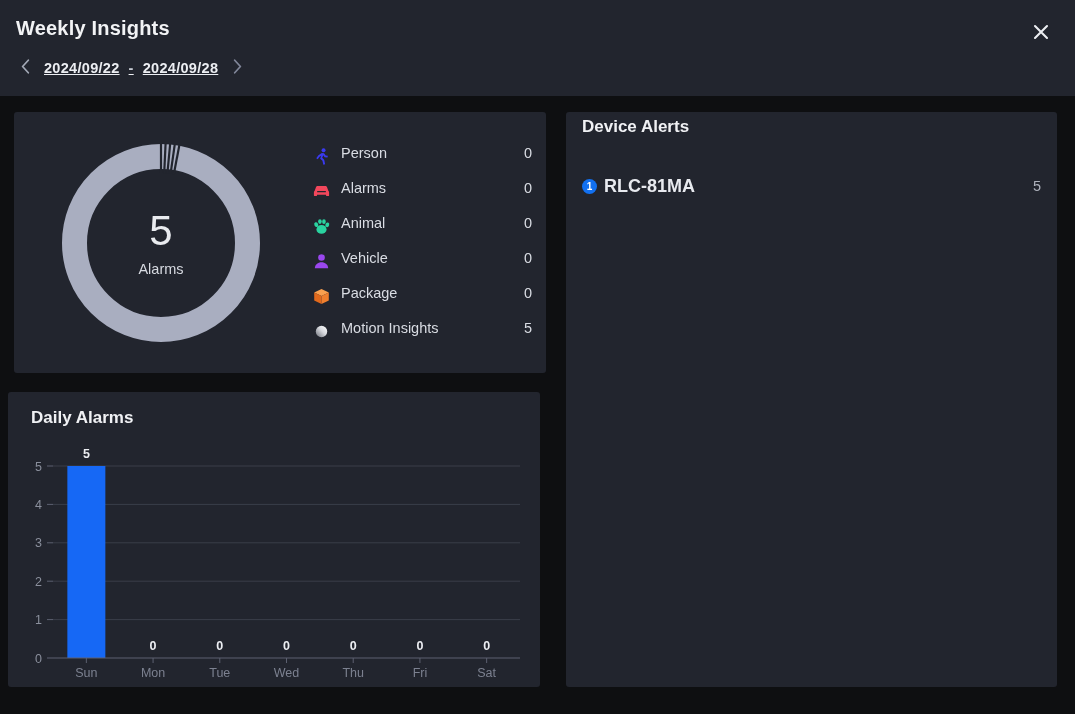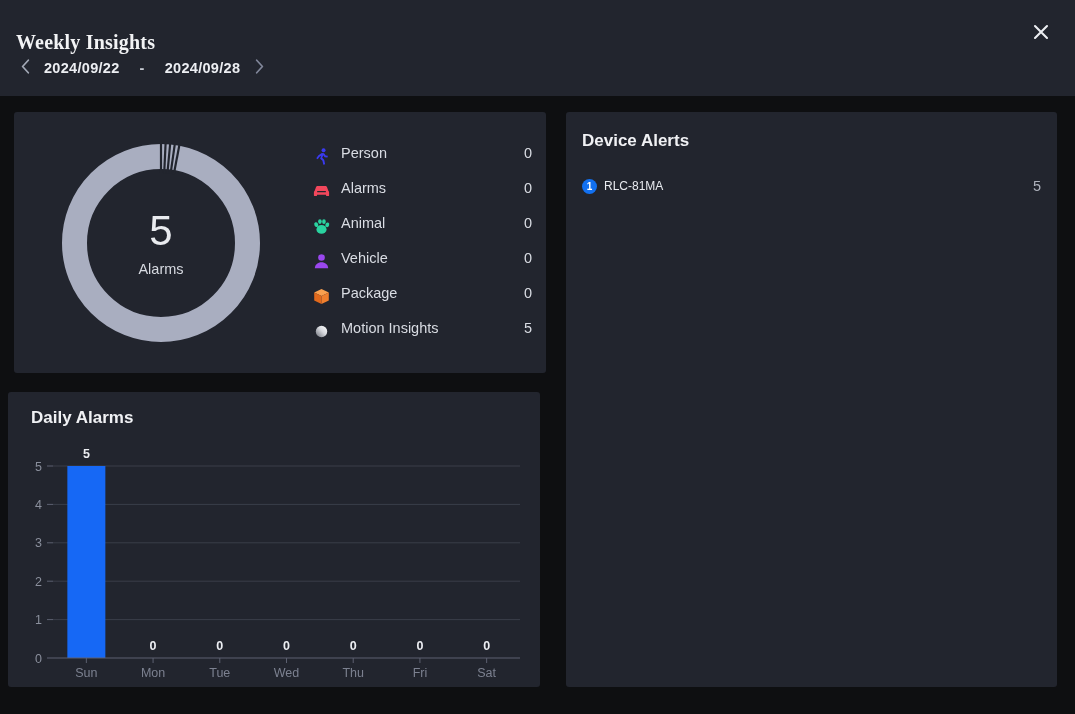--- a/index.html
+++ b/index.html
@@ -10,47 +10,47 @@
     overflow: hidden;
   }
 
   
   #header {
     position: absolute; left: 0; top: 0;
     width: 1075px; height: 96px;
     background: #22252e;
   }
   #window-title {
-    position: absolute; left: 16px; top: 31px;
+    position: absolute; left: 16px; top: 17px;
     font-size: 20px; font-weight: bold; color: #f2f3f5;
     letter-spacing: .2px;
-    font-family: Liberation Serif, serif;
   }
   #close-button {
     position: absolute; right: 18px; top: 16px;
     width: 32px; height: 32px; cursor: pointer;
     display: flex; align-items: center; justify-content: center;
   }
   #close-button svg { display: block; }
 
   #date-nav {
     position: absolute; left: 14px; top: 55px;
     height: 26px; display: flex; align-items: center;
   }
   .nav-arrow {
     width: 22px; height: 26px; display: flex;
     align-items: center; justify-content: center;
     cursor: pointer; color: #9aa0ad; font-size: 17px;
     font-family: "DejaVu Sans", sans-serif;
   }
   #date-range {
-    display: flex; align-items: center; gap: 20px;
+    display: flex; align-items: center; gap: 9px;
     padding: 0 8px;
     font-size: 14.5px; font-weight: bold; color: #eceef2;
     letter-spacing: .3px;
+    text-decoration: underline;
   }
   #date-range .sep { color: #c8ccd4; font-weight: bold; }
 
   
   .panel { position: absolute; background: #22252e; border-radius: 3px; }
 
   #panel-overview { left: 14px;  top: 112px; width: 532px; height: 261px; }
   #panel-daily    { left: 8px;  top: 392px; width: 532px; height: 295px; }
   #panel-device   { left: 566px; top: 112px; width: 491px; height: 575px; }
 
@@ -101,37 +101,37 @@
     position: absolute; left: 23px; top: 16px;
     font-size: 17px; font-weight: bold; color: #f0f1f4;
   }
   #chart-area {
     position: absolute; left: 0; top: 0; width: 532px; height: 295px;
   }
   #chart-svg { display: block; }
 
   
   #device-title {
-    position: absolute; left: 16px; top: 19px;
+    position: absolute; left: 16px; top: 5px;
     font-size: 17px; font-weight: bold; color: #f0f1f4;
   }
   #device-list { position: absolute; left: 16px; top: 60px; right: 16px; }
   .device-row {
     height: 28px; display: flex; align-items: center; cursor: pointer;
   }
   .device-badge {
     width: 15px; height: 15px; border-radius: 50%;
     background: #1270f0; color: #fff;
     font-size: 10px; font-weight: bold;
     display: flex; align-items: center; justify-content: center;
     margin-right: 7px; flex: 0 0 15px;
     font-family: "Liberation Sans", sans-serif;
   }
   .device-name {
-    flex: 1 1 auto; font-size: 12px; font-weight: normal; color: #e8eaef;
+    flex: 1 1 auto; font-size: 18px; font-weight: bold; color: #e8eaef;
   }
   .device-count {
     font-size: 14.5px; color: #aeb2bc; text-align: right;
   }
 </style>
 </head>
 <body>
 
 <div id="header">
   <div id="window-title">Weekly Insights</div>

